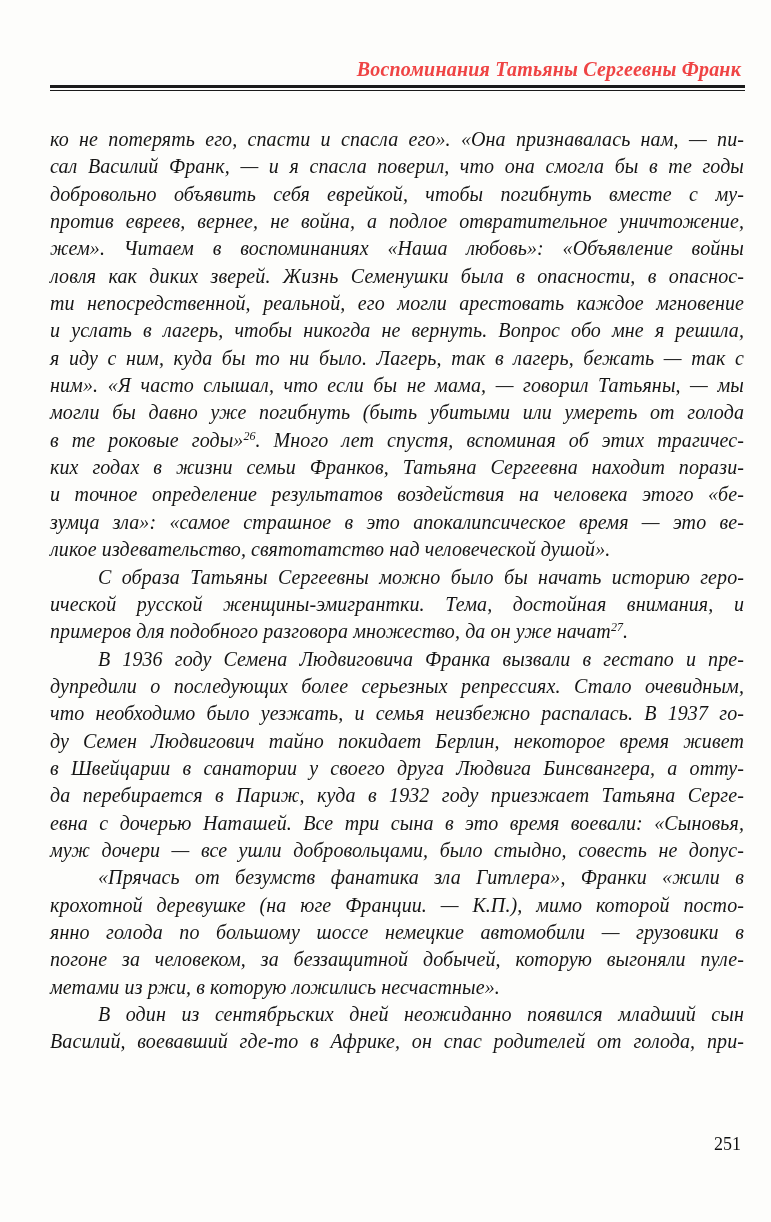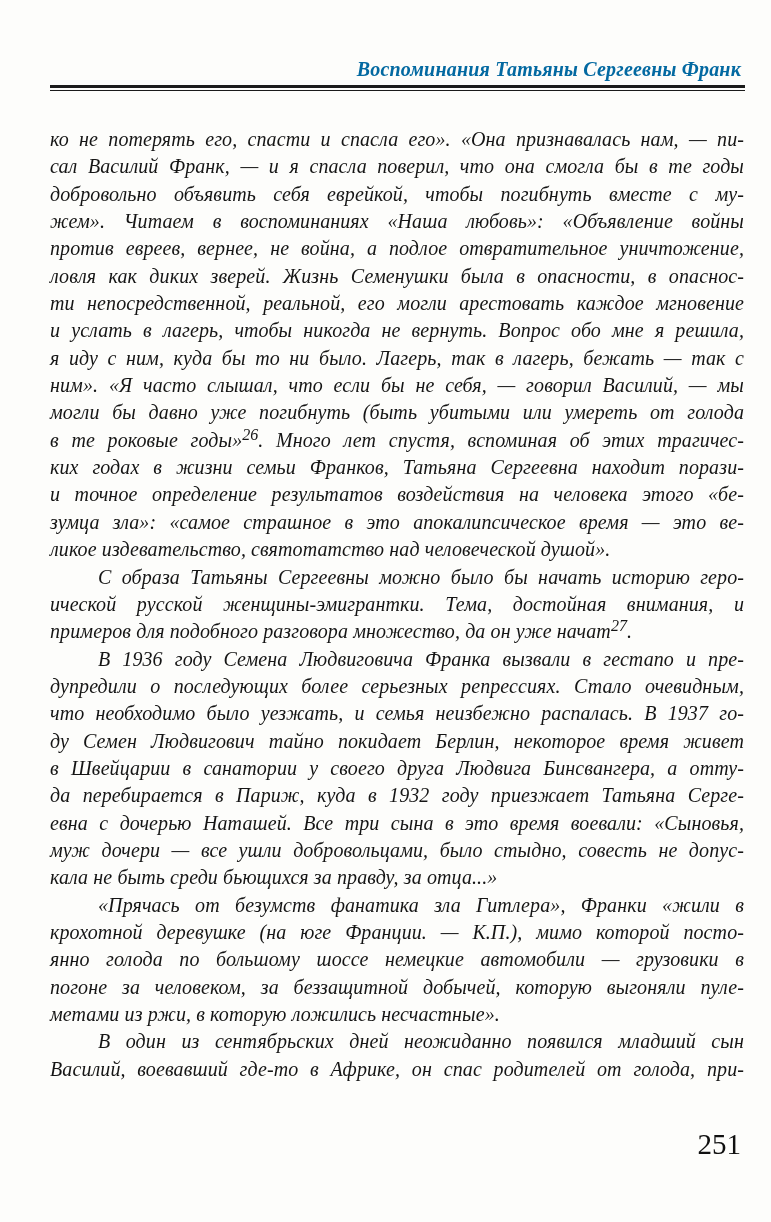--- a/index.html
+++ b/index.html
@@ -20,21 +20,21 @@
     position: absolute;
     top: 56px;
     left: 50px;
     right: 30px;
     text-align: right;
     font-style: italic;
     font-weight: 700;
     font-size: 20px;
     line-height: 26px;
     letter-spacing: 0.2px;
-    color: #0369a1;
+    color: #ef4444;
     white-space: nowrap;
   }
   .header-rule {
     position: absolute;
     top: 85px;
     left: 50px;
     right: 26px;
     height: 2px;
     border-top: 3px solid #1b1b1b;
     border-bottom: 1px solid #1b1b1b;
@@ -50,54 +50,54 @@
     letter-spacing: 0.1px;
   }
   .paragraph { margin: 0; }
   .line {
     text-align: justify;
     text-align-last: justify;
   }
   .line.no-fill { text-align-last: left; }
   .line.first-indent { text-indent: 48px; }
   sup.fn {
-    font-size: 16px;
+    font-size: 12px;
     line-height: 0;
     vertical-align: 7px;
     letter-spacing: 0;
   }
   .page-number {
     position: absolute;
     top: 1129px;
     right: 30px;
     font-style: normal;
-    font-size: 29px;
+    font-size: 18px;
     line-height: 30px;
     color: #101010;
   }
 </style>
 </head>
 <body>
 
 <div class="page">
   <div class="header-title">Воспоминания Татьяны Сергеевны Франк</div>
   <div class="header-rule"></div>
 
   <div class="body-text">
       <div class="paragraph">
         <div class="line">ко не потерять его, спасти и спасла его». «Она признавалась нам, — пи-</div>
         <div class="line">сал Василий Франк, — и я спасла поверил, что она смогла бы в те годы</div>
         <div class="line">добровольно объявить себя еврейкой, чтобы погибнуть вместе с му-</div>
+        <div class="line">против евреев, вернее, не война, а подлое отвратительное уничтожение,</div>
         <div class="line">жем». Читаем в воспоминаниях «Наша любовь»: «Объявление войны</div>
-        <div class="line">против евреев, вернее, не война, а подлое отвратительное уничтожение,</div>
         <div class="line">ловля как диких зверей. Жизнь Семенушки была в опасности, в опаснос-</div>
         <div class="line">ти непосредственной, реальной, его могли арестовать каждое мгновение</div>
         <div class="line">и услать в лагерь, чтобы никогда не вернуть. Вопрос обо мне я решила,</div>
         <div class="line">я иду с ним, куда бы то ни было. Лагерь, так в лагерь, бежать — так с</div>
-        <div class="line">ним». «Я часто слышал, что если бы не себя, — говорил Василий, — мы</div>
+        <div class="line">ним». «Я часто слышал, что если бы не мама, — говорил Татьяны, — мы</div>
         <div class="line">могли бы давно уже погибнуть (быть убитыми или умереть от голода</div>
         <div class="line">в те роковые годы»<sup class="fn">26</sup>. Много лет спустя, вспоминая об этих трагичес-</div>
         <div class="line">ких годах в жизни семьи Франков, Татьяна Сергеевна находит порази-</div>
         <div class="line">и точное определение результатов воздействия на человека этого «бе-</div>
         <div class="line">зумца зла»: «самое страшное в это апокалипсическое время — это ве-</div>
         <div class="line no-fill">ликое издевательство, святотатство над человеческой душой».</div>
       </div>
       <div class="paragraph">
         <div class="line first-indent">С образа Татьяны Сергеевны можно было бы начать историю геро-</div>
         <div class="line">ической русской женщины-эмигрантки. Тема, достойная внимания, и</div>
@@ -105,21 +105,20 @@
       </div>
       <div class="paragraph">
         <div class="line first-indent">В 1936 году Семена Людвиговича Франка вызвали в гестапо и пре-</div>
         <div class="line">дупредили о последующих более серьезных репрессиях. Стало очевидным,</div>
         <div class="line">что необходимо было уезжать, и семья неизбежно распалась. В 1937 го-</div>
         <div class="line">ду Семен Людвигович тайно покидает Берлин, некоторое время живет</div>
         <div class="line">в Швейцарии в санатории у своего друга Людвига Бинсвангера, а отту-</div>
         <div class="line">да перебирается в Париж, куда в 1932 году приезжает Татьяна Серге-</div>
         <div class="line">евна с дочерью Наташей. Все три сына в это время воевали: «Сыновья,</div>
         <div class="line">муж дочери — все ушли добровольцами, было стыдно, совесть не допус-</div>
-        <div class="line no-fill">кала не быть среди бьющихся за правду, за отца...»</div>
       </div>
       <div class="paragraph">
         <div class="line first-indent">«Прячась от безумств фанатика зла Гитлера», Франки «жили в</div>
         <div class="line">крохотной деревушке (на юге Франции. — К.П.), мимо которой посто-</div>
         <div class="line">янно голода по большому шоссе немецкие автомобили — грузовики в</div>
         <div class="line">погоне за человеком, за беззащитной добычей, которую выгоняли пуле-</div>
         <div class="line no-fill">метами из ржи, в которую ложились несчастные».</div>
       </div>
       <div class="paragraph">
         <div class="line first-indent">В один из сентябрьских дней неожиданно появился младший сын</div>

